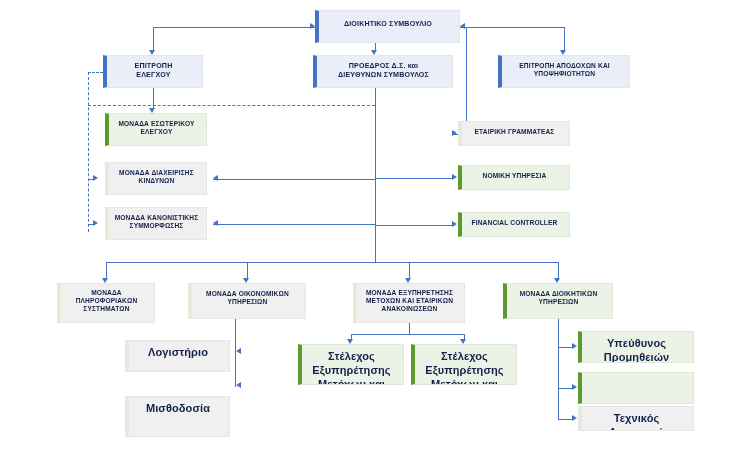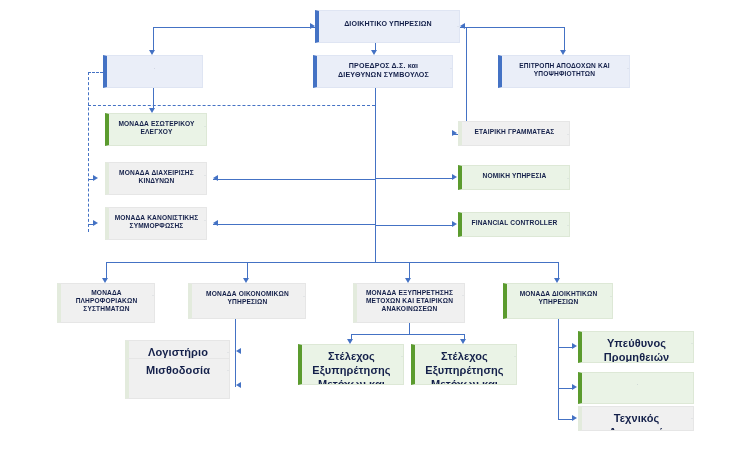--- a/index.html
+++ b/index.html
@@ -92,24 +92,25 @@
       <div class="ln lnv" style="left: 558px; top: 319px; height: 99.5px;"></div>
       <div class="ln lnh" style="left: 558px; top: 347px; width: 15px;"></div>
       <div class="arr right" style="left: 572px; top: 343.4px;"></div>
       <div class="ln lnh" style="left: 558px; top: 388px; width: 15px;"></div>
       <div class="arr right" style="left: 572px; top: 384.4px;"></div>
       <div class="ln lnh" style="left: 558px; top: 418.5px; width: 15px;"></div>
       <div class="arr right" style="left: 572px; top: 414.9px;"></div>
     </div>
   <div id="nodes">
       <div class="node blue" style="left: 315px; top: 10px; width: 145px; height: 33px; padding-top: 9px;">
-        <span class="txt f75">ΔΙΟΙΚΗΤΙΚΟ ΥΠΗΡΕΣΙΩΝ</span>
+        <span class="txt f75">ΔΙΟΙΚΗΤΙΚΟ ΣΥΜΒΟΥΛΙΟ</span>
         <span class="dot">·</span>
       </div>
       <div class="node blue" style="left: 103px; top: 55px; width: 100px; height: 33px; padding-top: 6px;">
+        <span class="txt f75">ΕΠΙΤΡΟΠΗ<br>ΕΛΕΓΧΟΥ</span>
         <span class="dot">·</span>
       </div>
       <div class="node blue" style="left: 313px; top: 55px; width: 140px; height: 33px; padding-top: 6px;">
         <span class="txt f75">ΠΡΟΕΔΡΟΣ Δ.Σ. και<br>ΔΙΕΥΘΥΝΩΝ ΣΥΜΒΟΥΛΟΣ</span>
         <span class="dot">·</span>
       </div>
       <div class="node blue" style="left: 498px; top: 55px; width: 132px; height: 33px; padding-top: 6px;">
         <span class="txt f7">ΕΠΙΤΡΟΠΗ ΑΠΟΔΟΧΩΝ ΚΑΙ<br>ΥΠΟΨΗΦΙΟΤΗΤΩΝ</span>
         <span class="dot">·</span>
       </div>
@@ -150,21 +151,21 @@
         <span class="dot">·</span>
       </div>
       <div class="node green" style="left: 503px; top: 283px; width: 110px; height: 36px; padding-top: 6px;">
         <span class="txt f7">ΜΟΝΑΔΑ ΔΙΟΙΚΗΤΙΚΩΝ<br>ΥΠΗΡΕΣΙΩΝ</span>
         <span class="dot">·</span>
       </div>
       <div class="node grey" style="left: 125px; top: 340px; width: 105px; height: 32px; padding-top: 5px;">
         <span class="txt f8">Λογιστήριο</span>
         <span class="dot">·</span>
       </div>
-      <div class="node grey" style="left: 125px; top: 358px; width: 105px; height: 41px; padding-top: 5px;">
+      <div class="node grey" style="left: 125px; top: 396px; width: 105px; height: 41px; padding-top: 5px;">
         <span class="txt f8">Μισθοδοσία</span>
         <span class="dot">·</span>
       </div>
       <div class="node green" style="left: 298px; top: 344px; width: 106px; height: 41px; padding-top: 5px;">
         <span class="txt f8">Στέλεχος Εξυπηρέτησης<br>Μετόχων και Εταιρικών<br>Ανακοινώσεων</span>
         <span class="dot">·</span>
       </div>
       <div class="node green" style="left: 411px; top: 344px; width: 106px; height: 41px; padding-top: 5px;">
         <span class="txt f8">Στέλεχος Εξυπηρέτησης<br>Μετόχων και Εταιρικών<br>Ανακοινώσεων</span>
         <span class="dot">·</span>

